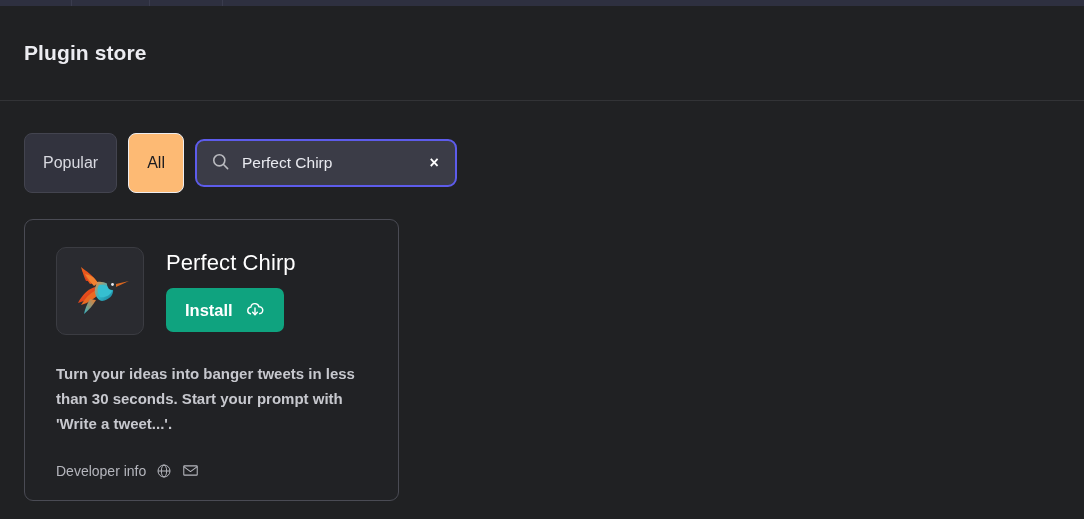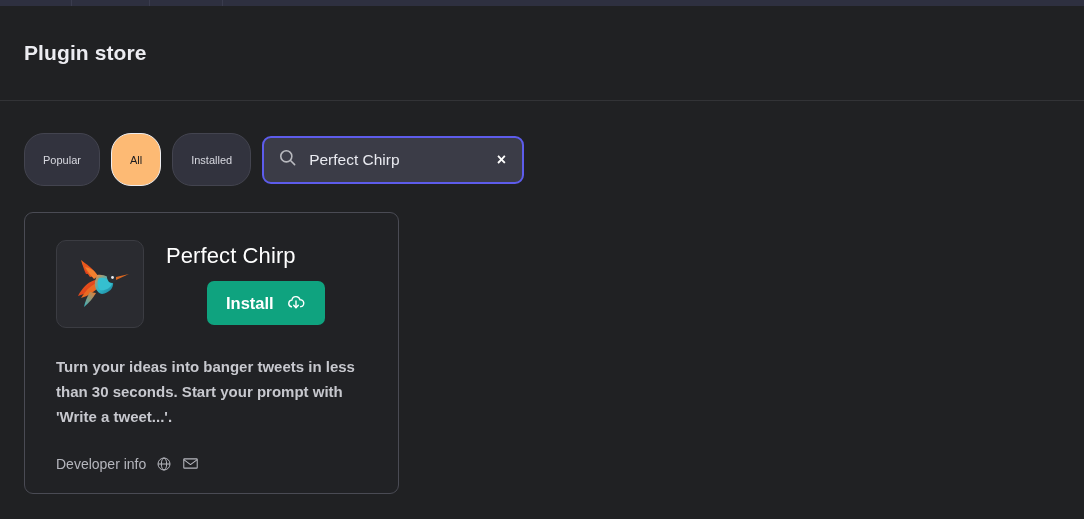--- a/index.html
+++ b/index.html
@@ -58,27 +58,27 @@
   }
 
   
   .filter-row {
     display: flex;
     align-items: center;
     gap: 11px;
     margin-bottom: 26px;
   }
   .filter-btn {
-    height: 53px;
+    height: 60px;
     padding: 0 18px;
-    border-radius: 20px;
+    border-radius: 8px;
     background: #32333e;
     border: 1px solid #43444f;
     color: #d8d9e0;
-    font-size: 11px;
+    font-size: 16px;
     font-family: "Liberation Sans", sans-serif;
     display: flex;
     align-items: center;
     justify-content: center;
     cursor: pointer;
     white-space: nowrap;
   }
   .filter-btn.active {
     background: #fdba74;
     border-color: #ededf0;
@@ -162,21 +162,20 @@
     background: #0fa37f;
     border: none;
     color: #ffffff;
     font-size: 16.5px;
     font-weight: 700;
     font-family: "Liberation Sans", sans-serif;
     display: flex;
     align-items: center;
     gap: 12px;
     cursor: pointer;
-    margin-left: 41px;
   }
 
   .plugin-desc {
     margin-top: 26px;
     font-size: 15px;
     font-weight: 700;
     line-height: 25px;
     color: #c7c8ce;
     max-width: 320px;
   }
@@ -218,23 +217,20 @@
 
     <div class="filter-btn">
       <span>Popular</span>
     </div>
 
 
     <div class="filter-btn active">
       <span>All</span>
     </div>
 
-    <div class="filter-btn">
-      <span>Installed</span>
-    </div>
 
     <div class="search-box">
       <span class="search-icon">
         <svg width="19" height="19" viewBox="0 0 24 24" fill="none" stroke="#b9babf" stroke-width="2" stroke-linecap="round">
           <circle cx="10.5" cy="10.5" r="7"></circle>
           <line x1="15.8" y1="15.8" x2="21" y2="21"></line>
         </svg>
       </span>
       <span class="search-value" title="Search plugins">Perfect Chirp</span>
       <span class="search-clear">×</span>

